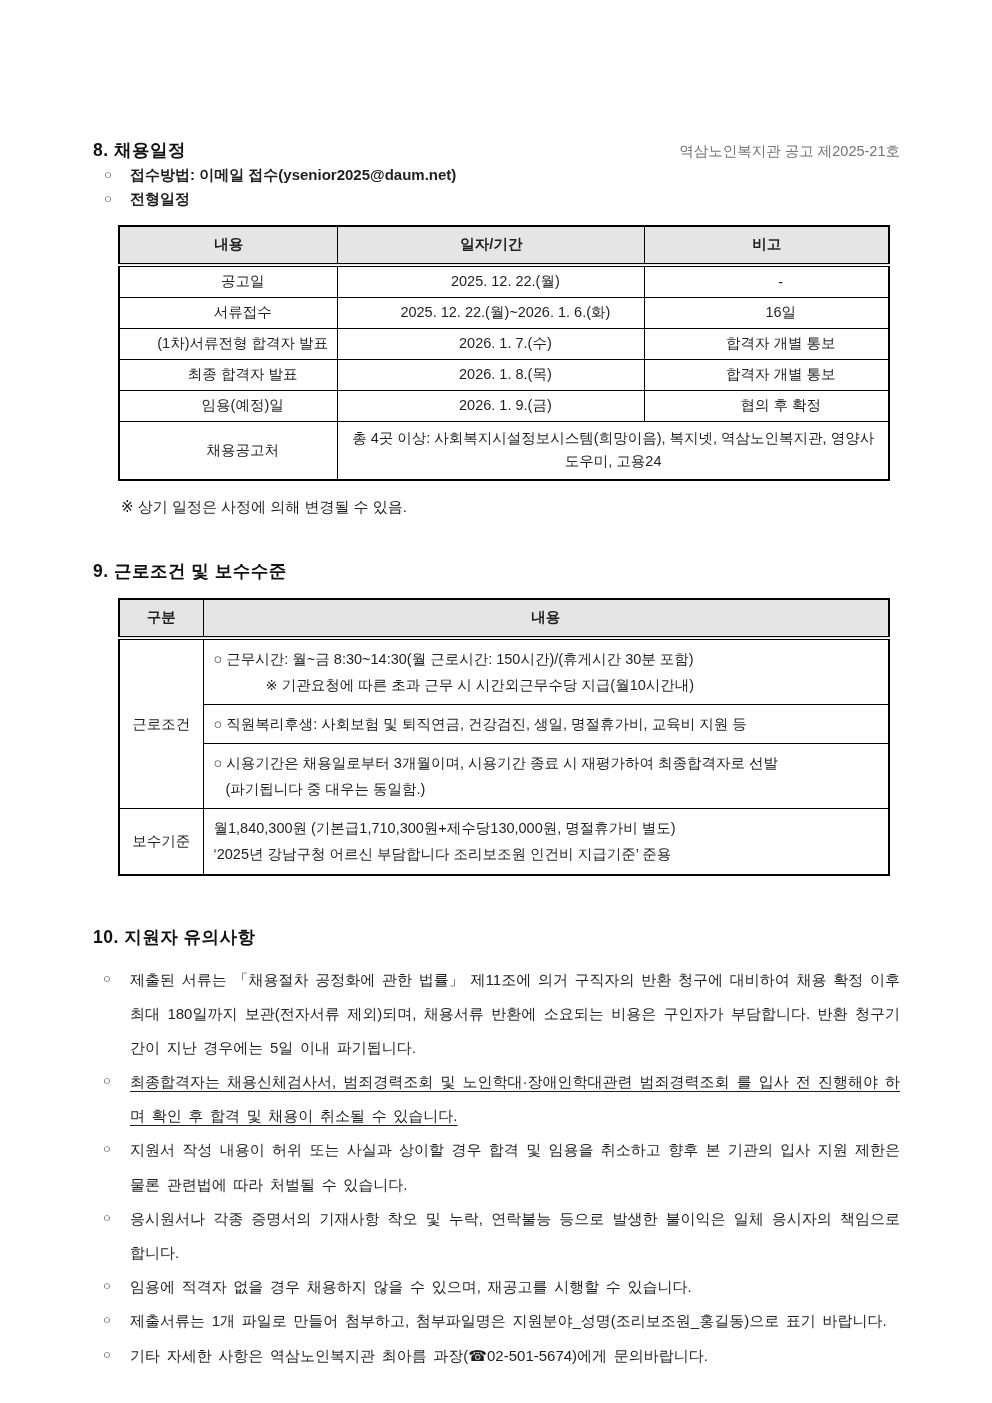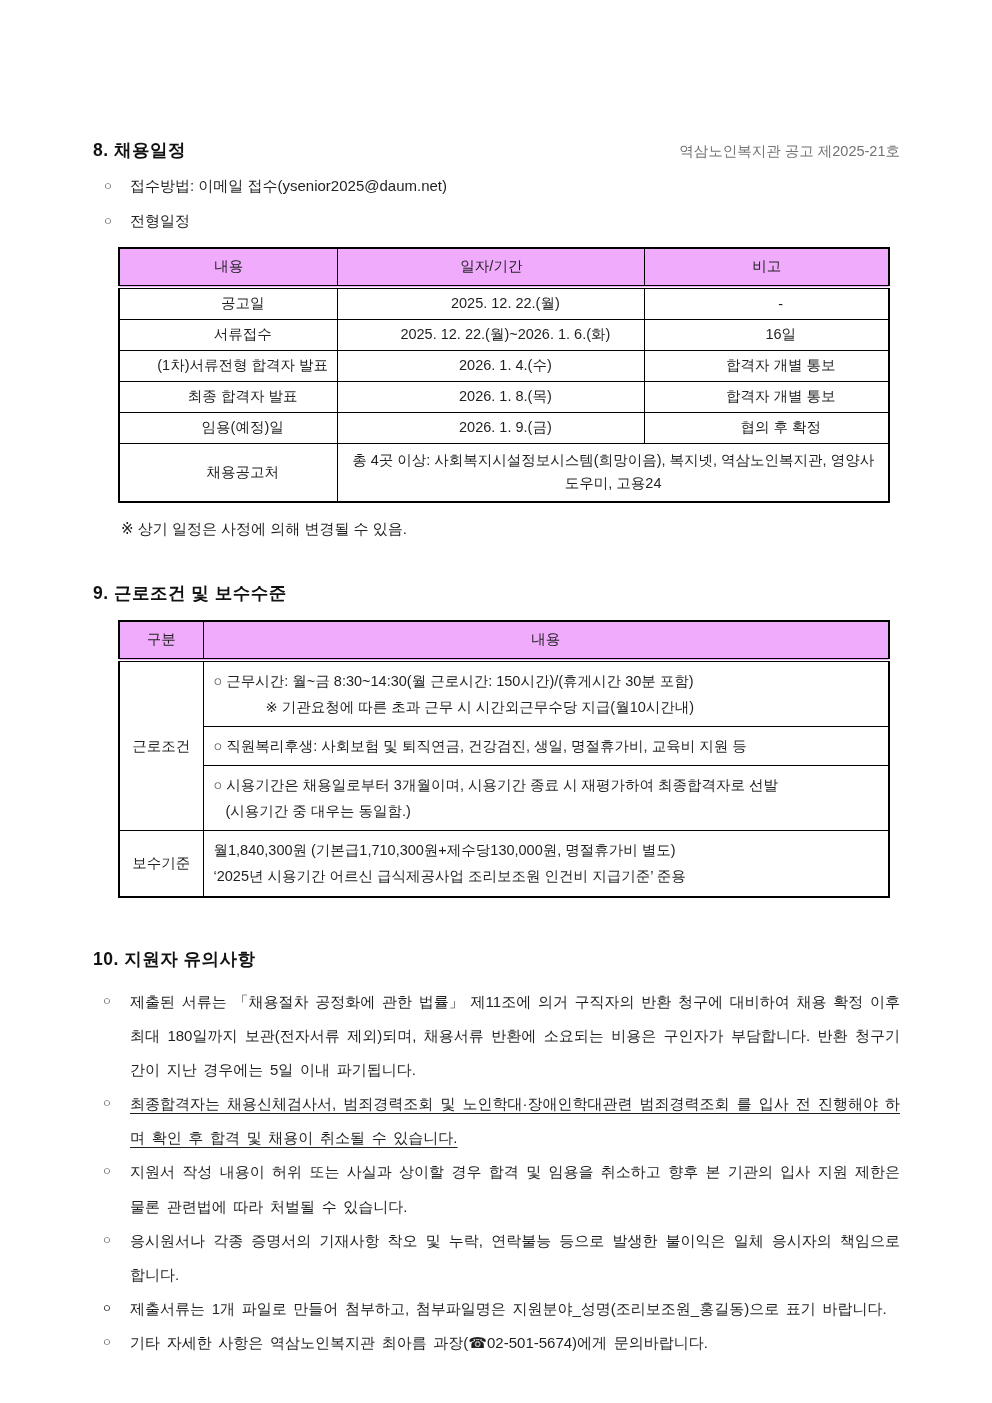--- a/index.html
+++ b/index.html
@@ -9,29 +9,29 @@
     box-sizing:border-box;
     padding:138px 92px 0 93px;
     font-family:"Liberation Sans","DejaVu Sans",sans-serif;
     color:#1f1f1f;
     font-size:15px;
     overflow:hidden;
   }
   .head-row{display:flex;justify-content:space-between;align-items:baseline;}
   .sec-title{font-size:17.5px;font-weight:bold;color:#111;margin:0;letter-spacing:0.5px;}
   .doc-no{font-size:14.5px;color:#737373;}
-  .bullet-line{margin-top:13px;padding-left:11px;line-height:1.45;}
+  .bullet-line{margin-top:2px;padding-left:11px;line-height:1.45;font-weight:bold;}
   .marker{display:inline-block;width:26px;font-size:13px;vertical-align:1px;}
   
   table{border-collapse:collapse;width:772px;margin:15px 0 0 25px;table-layout:fixed;}
   table{border:2px solid #000;}
   th,td{border:1px solid #000;padding:3px 8px;vertical-align:middle;font-size:14.5px;color:#1f1f1f;}
   thead th{
-    background:#f0abfc;
-    font-weight:normal;
+    background:#e5e5e5;
+    font-weight:bold;
     height:30px;
     text-align:center;
     border-bottom:4px double #000;
   }
   .t1 td{height:24px;text-align:center;padding-left:36px;}
   .t1 .rowlabel{text-align:center;}
   .t1 .publish-cell{line-height:1.65;padding:5px 8px;}
   .note-line{margin:15px 0 0 28px;line-height:1.5;}
   .t2 td{text-align:left;margin-top:19px;}
   .t2 .grp{width:84px;font-weight:normal;text-align:center;}
@@ -88,21 +88,21 @@
         <td>2025. 12. 22.(월)</td>
         <td>-</td>
       </tr>
       <tr>
         <td class="rowlabel">서류접수</td>
         <td>2025. 12. 22.(월)~2026. 1. 6.(화)</td>
         <td>16일</td>
       </tr>
       <tr>
         <td class="rowlabel">(1차)서류전형 합격자 발표</td>
-        <td>2026. 1. 4.(수)</td>
+        <td>2026. 1. 7.(수)</td>
         <td>합격자 개별 통보</td>
       </tr>
       <tr>
         <td class="rowlabel">최종 합격자 발표</td>
         <td>2026. 1. 8.(목)</td>
         <td>합격자 개별 통보</td>
       </tr>
       <tr>
         <td class="rowlabel">임용(예정)일</td>
         <td>2026. 1. 9.(금)</td>
@@ -137,28 +137,28 @@
           <div>○ 근무시간: 월~금 8:30~14:30(월 근로시간: 150시간)/(휴게시간 30분 포함)</div>
           <div class="sub-indent">※ 기관요청에 따른 초과 근무 시 시간외근무수당 지급(월10시간내)</div>
         </td>
       </tr>
       <tr>
         <td class="content-cell">○ 직원복리후생: 사회보험 및 퇴직연금, 건강검진, 생일, 명절휴가비, 교육비 지원 등</td>
       </tr>
       <tr>
         <td class="content-cell">
           <div>○ 시용기간은 채용일로부터 3개월이며, 시용기간 종료 시 재평가하여 최종합격자로 선발</div>
-          <div class="paren-indent">(시용기간 중 대우는 동일함.)</div>
+          <div class="paren-indent">(파기됩니다 중 대우는 동일함.)</div>
         </td>
       </tr>
       <tr>
         <td class="grp">보수기준</td>
         <td class="content-cell">
           <div>월1,840,300원 (기본급1,710,300원+제수당130,000원, 명절휴가비 별도)</div>
-          <div>‘2025년 시용기간 어르신 급식제공사업 조리보조원 인건비 지급기준’ 준용</div>
+          <div>‘2025년 강남구청 어르신 부담합니다 조리보조원 인건비 지급기준’ 준용</div>
         </td>
       </tr>
     </tbody>
   </table>
 
   <h2 class="sec-title gap-s10">10. 지원자 유의사항</h2>
 
   <div class="notices">
     <div class="n-item">
       <span class="n-marker">○</span><span class="n-text">제출된 서류는 「채용절차 공정화에 관한 법률」 제11조에 의거 구직자의 반환 청구에 대비하여 채용 확정 이후 최대 180일까지 보관(전자서류 제외)되며, 채용서류 반환에 소요되는 비용은 구인자가 부담합니다. 반환 청구기간이 지난 경우에는 5일 이내 파기됩니다.</span>
@@ -166,21 +166,21 @@
     <div class="n-item u">
       <span class="n-marker">○</span><span class="n-text">최종합격자는 채용신체검사서, 범죄경력조회 및 노인학대·장애인학대관련 범죄경력조회 를 입사 전 진행해야 하며 확인 후 합격 및 채용이 취소될 수 있습니다.</span>
     </div>
     <div class="n-item">
       <span class="n-marker">○</span><span class="n-text">지원서 작성 내용이 허위 또는 사실과 상이할 경우 합격 및 임용을 취소하고 향후 본 기관의 입사 지원 제한은 물론 관련법에 따라 처벌될 수 있습니다.</span>
     </div>
     <div class="n-item">
       <span class="n-marker">○</span><span class="n-text">응시원서나 각종 증명서의 기재사항 착오 및 누락, 연락불능 등으로 발생한 불이익은 일체 응시자의 책임으로 합니다.</span>
     </div>
     <div class="n-item">
-      <span class="n-marker">○</span>
+      <span class="n-marker">○</span><span class="n-text">임용에 적격자 없을 경우 채용하지 않을 수 있으며, 재공고를 시행할 수 있습니다.</span>
     </div>
     <div class="n-item">
       <span class="n-marker">○</span><span class="n-text">제출서류는 1개 파일로 만들어 첨부하고, 첨부파일명은 지원분야_성명(조리보조원_홍길동)으로 표기 바랍니다.</span>
     </div>
     <div class="n-item">
       <span class="n-marker">○</span><span class="n-text">기타 자세한 사항은 역삼노인복지관 최아름 과장(☎02-501-5674)에게 문의바랍니다.</span>
     </div>
   </div>
 
 </div>

